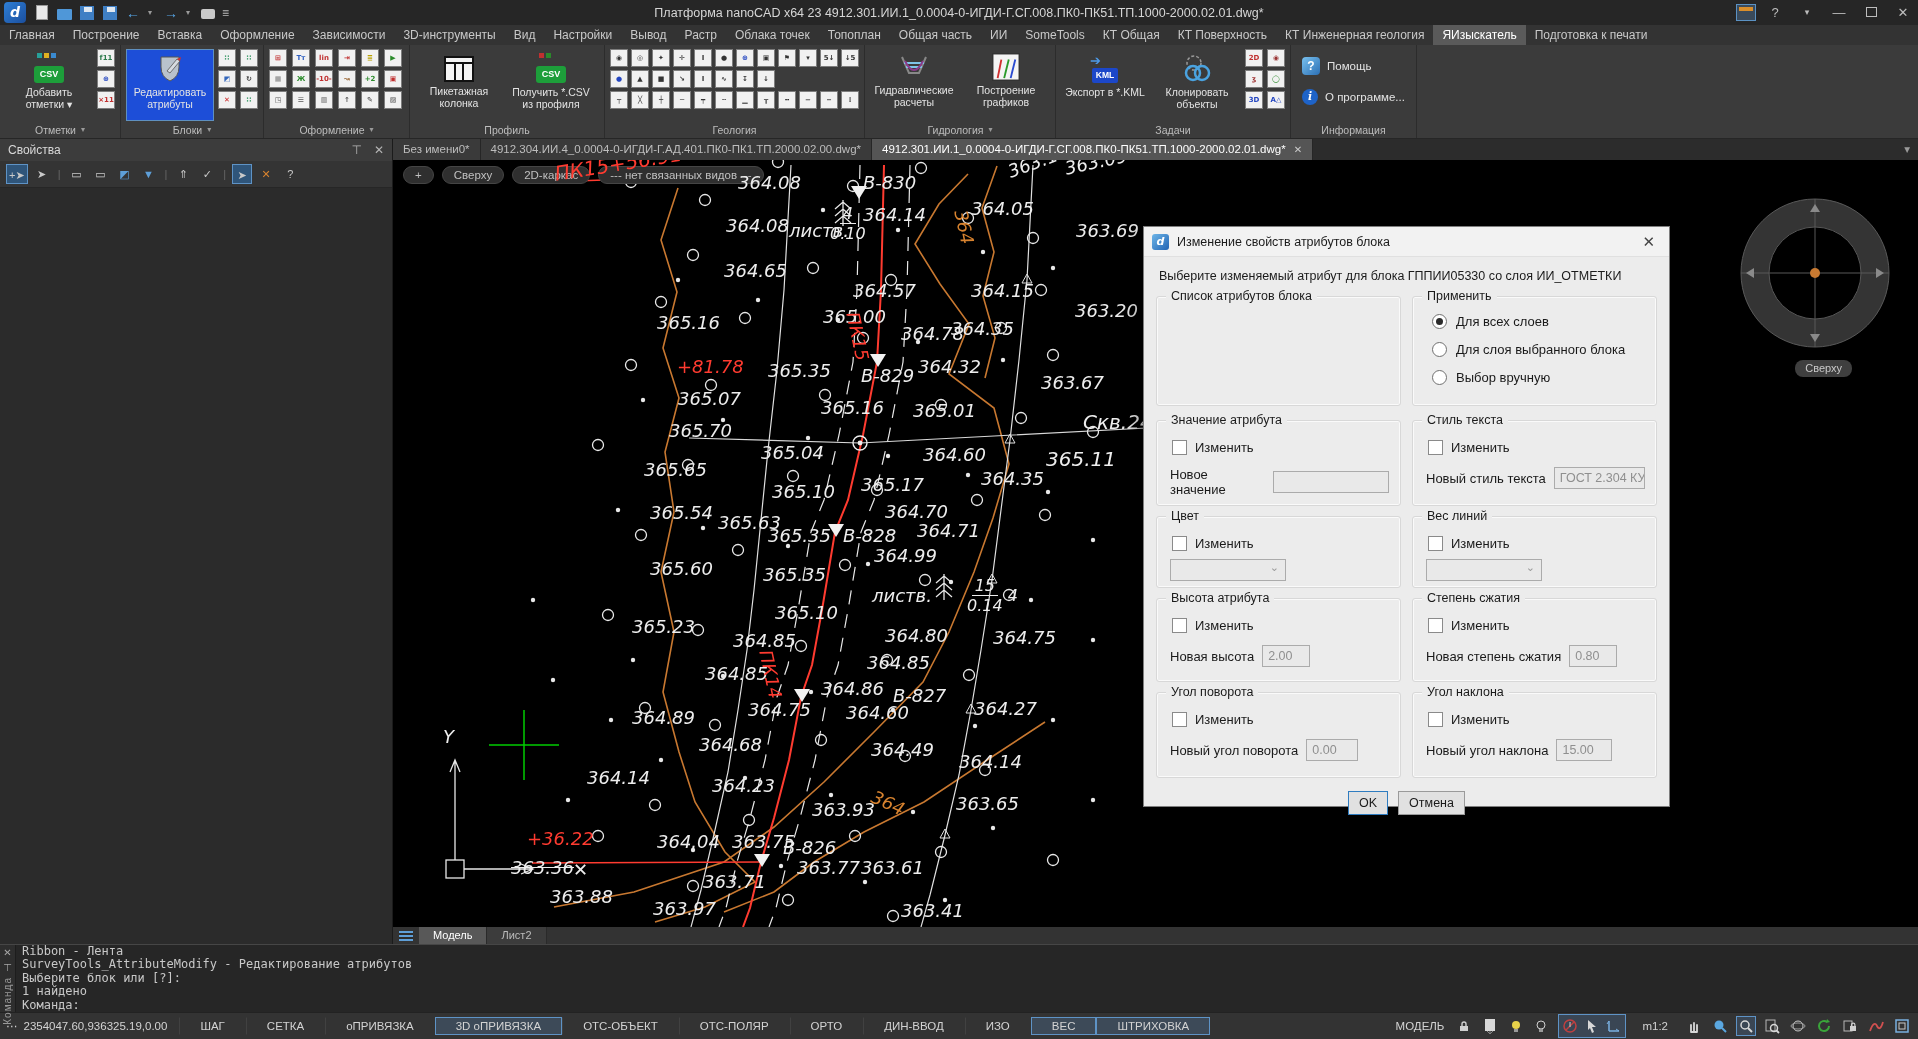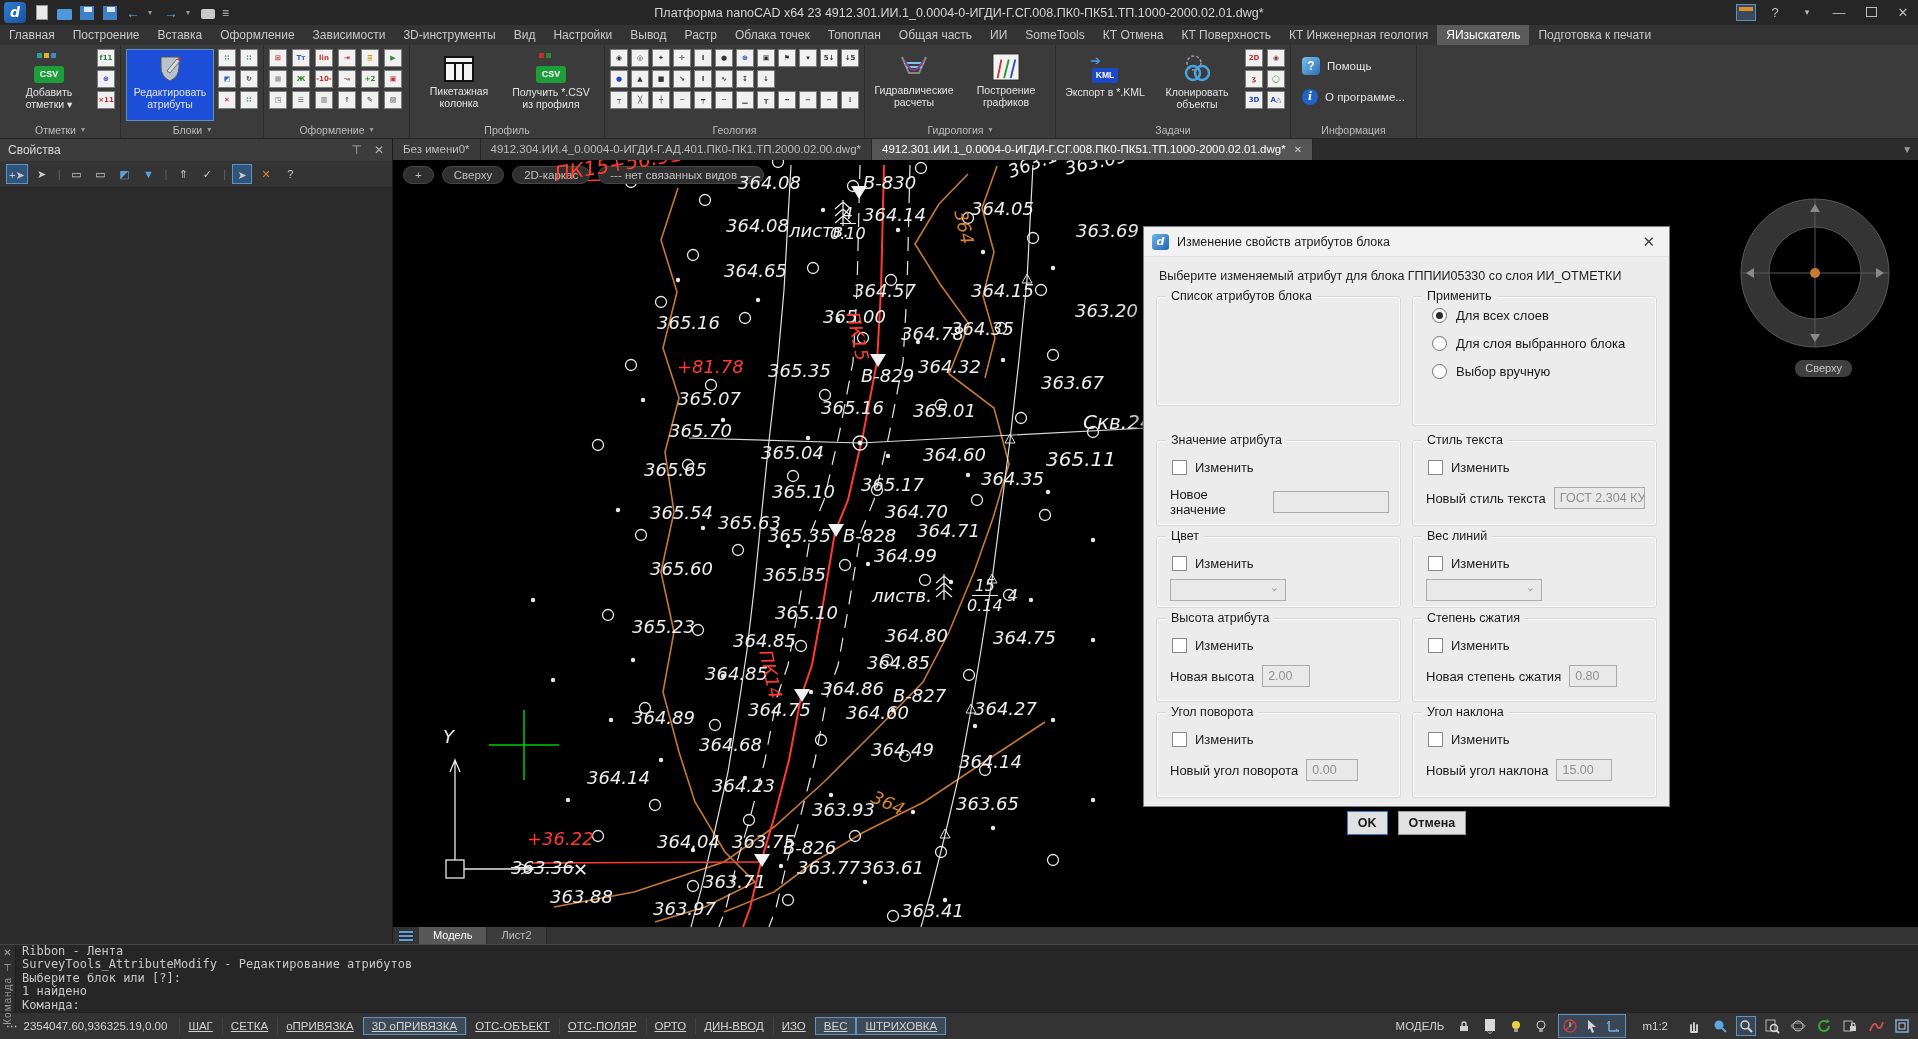--- a/index.html
+++ b/index.html
@@ -109,21 +109,21 @@
   #cmd { height:68px; background:#262626; border-top:1px solid #464646; display:flex; flex:0 0 auto; }
   #cmd-side { width:16px; background:#2e2e2e; border-right:1px solid #1d1d1d; color:#a8a8a8; font-size:10px;
     display:flex; flex-direction:column; align-items:center; padding-top:2px; gap:4px; }
   #cmd-side .vtext { writing-mode:vertical-rl; transform:rotate(180deg); font-size:10px; color:#9a9a9a; letter-spacing:1px; }
   #cmd-lines { flex:1; padding:0 6px; font:12px/13.4px "DejaVu Sans Mono",monospace; color:#c8c8c8; overflow:hidden; }
 
   
   #status { height:27px; background:#333; border-top:1px solid #222; display:flex; align-items:center; color:#d3d3d3;
     font-size:11.5px; padding:0 6px; gap:2px; flex:0 0 auto; }
   #coords { padding:0 10px 0 4px; white-space:nowrap; }
-  .stgl { padding:2px 8px; border:1px solid transparent; border-left:1px solid #414141; white-space:nowrap;text-decoration:underline; }
+  .stgl { padding:2px 20px; border:1px solid transparent; border-left:1px solid #414141; white-space:nowrap; }
   .stgl.active { border:1px solid #5e93c6; background:#3d4a58; }
   #st-right { margin-left:auto; display:flex; align-items:center; gap:6px; }
   .sicon { width:20px; height:20px; display:flex; align-items:center; justify-content:center; }
   .sicon.box { border:1px solid #5e93c6; background:#3a4654; }
   .sgroup { display:flex; gap:2px; border:1px solid #5e93c6; padding:1px; background:#3a4654; }
   #st-scale { padding:0 10px; }
 
   
   #dialog { position:absolute; left:1143px; top:226px; width:527px; height:581px; background:#ececec; border:1px solid #7e7e7e;
     box-shadow:0 5px 22px rgba(0,0,0,.65); z-index:50; font-size:13px; color:#1a1a1a; }
@@ -142,21 +142,21 @@
   .frow { display:flex; align-items:center; gap:8px; }
   .tin { height:22px; border:1px solid #ababab; background:#e9e9e9; color:#8f8f8f; font-size:12.5px; padding:0 5px; line-height:20px; white-space:nowrap; overflow:hidden; }
   .dsel { height:22px; width:116px; border:1px solid #ababab; background:#e9e9e9; color:#9a9a9a; position:relative; }
   .dsel::after { content:"⌄"; position:absolute; right:6px; top:1px; font-size:11px; color:#9a9a9a; }
   #attr-list { height:76px; background:#fff; border:1px solid #7aa7c7; margin-top:2px; overflow:hidden; }
   .aitem { height:23px; line-height:23px; padding:0 6px; font-size:13px; }
   .aitem.sel { background:#cfe8f7; border:1px solid #66aadd; }
   .radio { width:15px; height:15px; border-radius:50%; border:1px solid #707070; background:#fff; position:relative; flex:0 0 auto; }
   .radio.on::after { content:""; position:absolute; left:3px; top:3px; width:7px; height:7px; border-radius:50%; background:#2b2b2b; }
   .rrow { display:flex; align-items:center; gap:9px; margin:8px 0 13px 6px; }
-  #dlg-btns { display:flex; justify-content:center; gap:10px; margin-top:14px;font-weight:bold; }
+  #dlg-btns { display:flex; justify-content:center; gap:10px; margin-top:14px; }
   .dbtn { height:24px; padding:0 10px; background:#e1e1e1; border:1px solid #9a9a9a; font-size:12.5px; line-height:22px; text-align:center; }
   .dbtn.primary { border:1.5px solid #2f7cc0; }
 </style>
 </head>
 <body>
 
 <div id="win">
 
   <div id="titlebar">
     <div class="logo">d</div>
@@ -192,21 +192,21 @@
       <span class="mitem">3D-инструменты</span>
       <span class="mitem">Вид</span>
       <span class="mitem">Настройки</span>
       <span class="mitem">Вывод</span>
       <span class="mitem">Растр</span>
       <span class="mitem">Облака точек</span>
       <span class="mitem">Топоплан</span>
       <span class="mitem">Общая часть</span>
       <span class="mitem">ИИ</span>
       <span class="mitem">SomeTools</span>
-      <span class="mitem">КТ Отмена</span>
+      <span class="mitem">КТ Общая</span>
       <span class="mitem">КТ Поверхность</span>
       <span class="mitem">КТ Инженерная геология</span>
       <span class="mitem active">ЯИзыскатель</span>
       <span class="mitem">Подготовка к печати</span>
     </div>
 
   <div id="ribbon">
     <div class="rgroup">
       <div class="rcontent">
         <div class="bigbtn">
@@ -851,21 +851,21 @@
       <span class="t">Изменение свойств атрибутов блока</span>
       <span class="x">✕</span>
     </div>
     <div id="dlg-body">
       <div id="dlg-intro">Выберите изменяемый атрибут для блока ГППИИ05330 со слоя ИИ_ОТМЕТКИ</div>
 
       <div class="drow" style="margin-bottom:16px">
         <div class="grp" style="height:108px;padding-top:10px">
           <span class="gt">Список атрибутов блока</span>
         </div>
-        <div class="grp" style="height:128px;padding-top:2px">
+        <div class="grp" style="height:108px;padding-top:8px">
           <span class="gt">Применить</span>
           <div id="apply-opts">
               <div class="rrow">
                 <span class="radio on"></span>
                 <span>Для всех слоев</span>
               </div>
               <div class="rrow">
                 <span class="radio"></span>
                 <span>Для слоя выбранного блока</span>
               </div>

